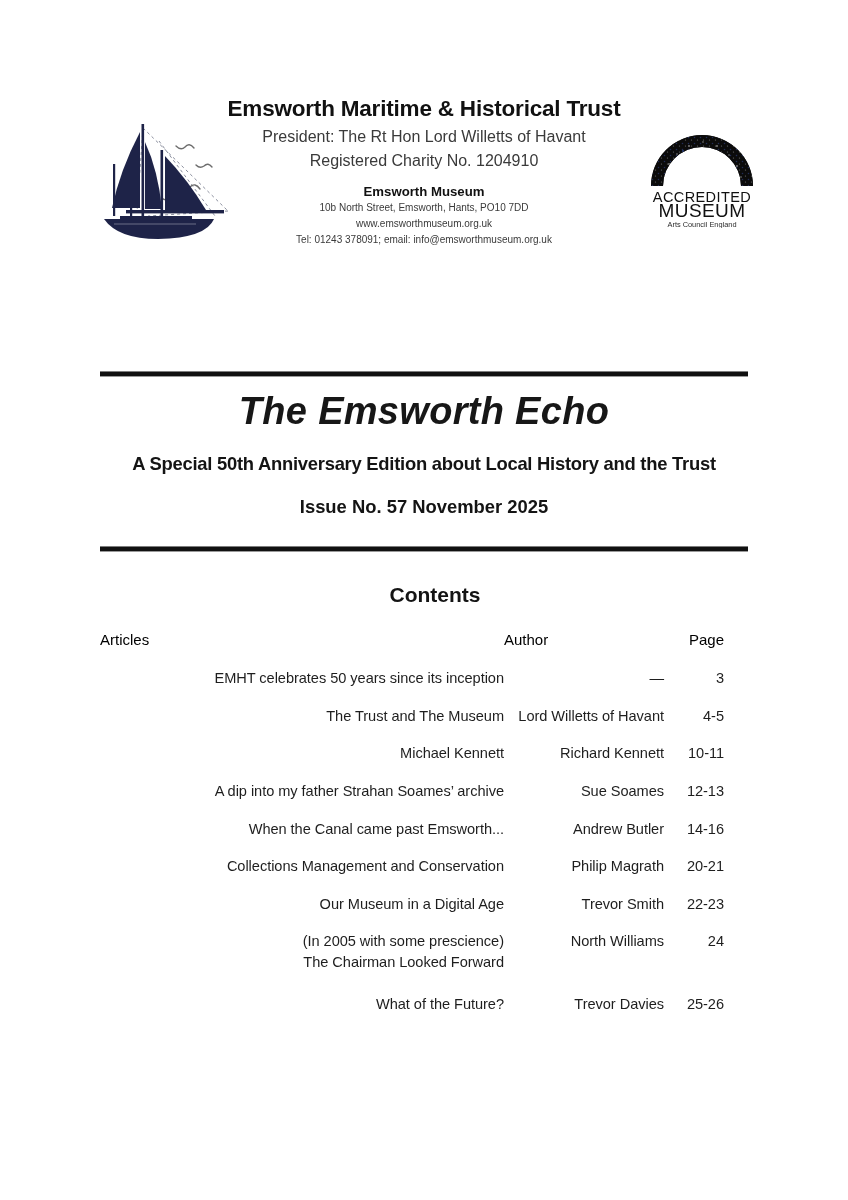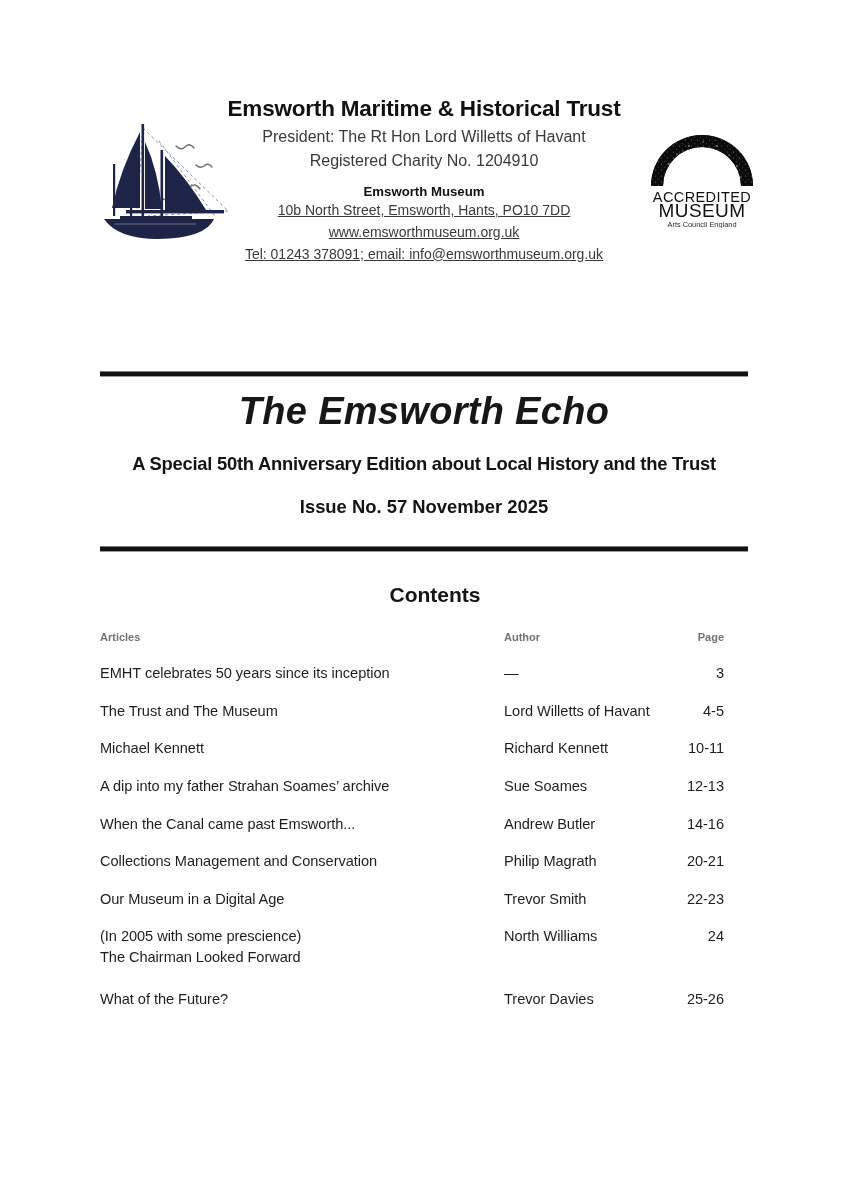--- a/index.html
+++ b/index.html
@@ -67,25 +67,24 @@
     color: #3a3a3a;
     margin-top: 3px;
   }
   .org-museum {
     font-size: 13.2px;
     font-weight: bold;
     color: #111;
     margin-top: 13px;
   }
   .org-contact {
-    font-size: 14px;
+    font-size: 10px;
     line-height: 1.42;
     color: #3a3a3a;
     margin-top: 2px;
-    text-decoration: underline;
   }
 
   
   .rule {
     position: absolute;
     left: 100px;
     width: 648px;
     height: 6px;
     background: #111;
     border-top: 1px solid #7d7d7d;
@@ -141,29 +140,30 @@
   .toc {
     position: absolute;
     left: 100px;
     top: 631px;
     width: 624px;
     border-collapse: collapse;
   }
   .toc td, .toc th {
     padding: 0;
     vertical-align: top;
+    text-align: right;
   }
   .toc .c-article { width: 404px; }
   .toc .c-author  { width: 160px; }
   .toc .c-page    { width: 60px; text-align: right; }
 
   .toc thead th {
-    font-size: 11px;
-    font-weight: bold;
-    color: #737373;
+    font-size: 15px;
+    font-weight: normal;
+    color: #000000;
     text-align: left;
     padding-bottom: 20px;
   }
   .toc thead th.c-page { text-align: right; }
 
   .toc tbody td {
     font-size: 14.6px;
     font-weight: normal;
     color: #1e1e1e;
     padding-bottom: 17.5px;

